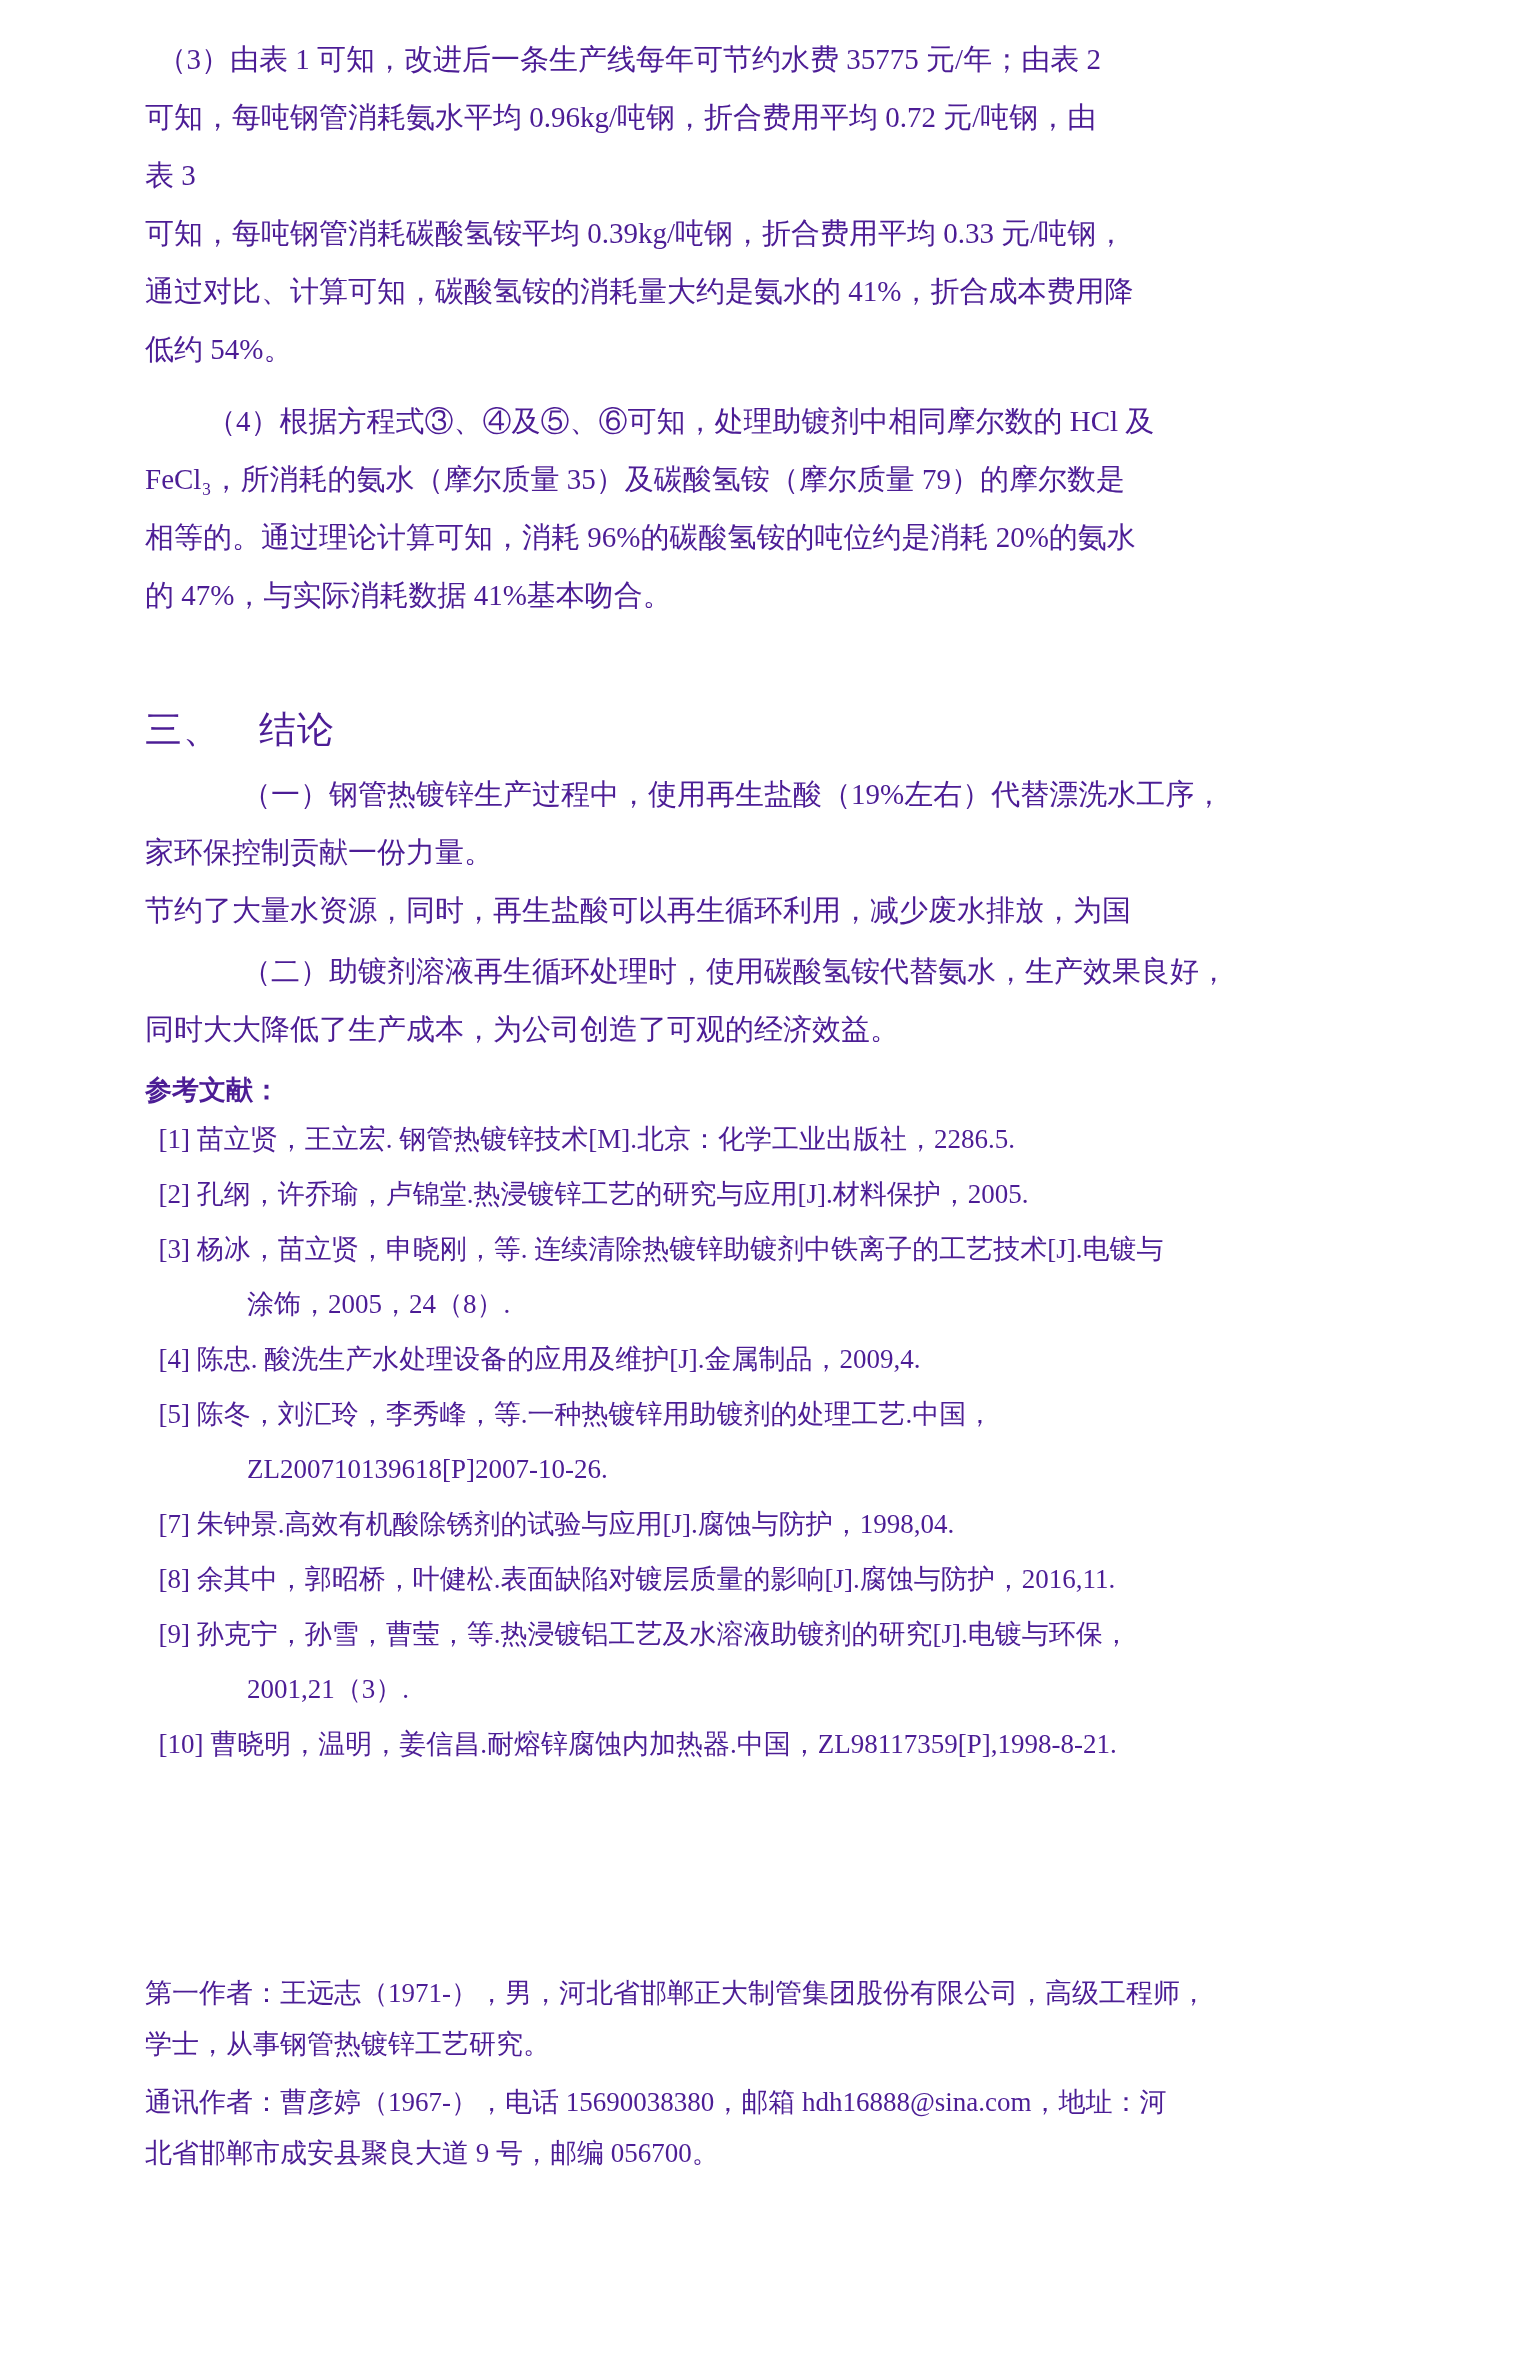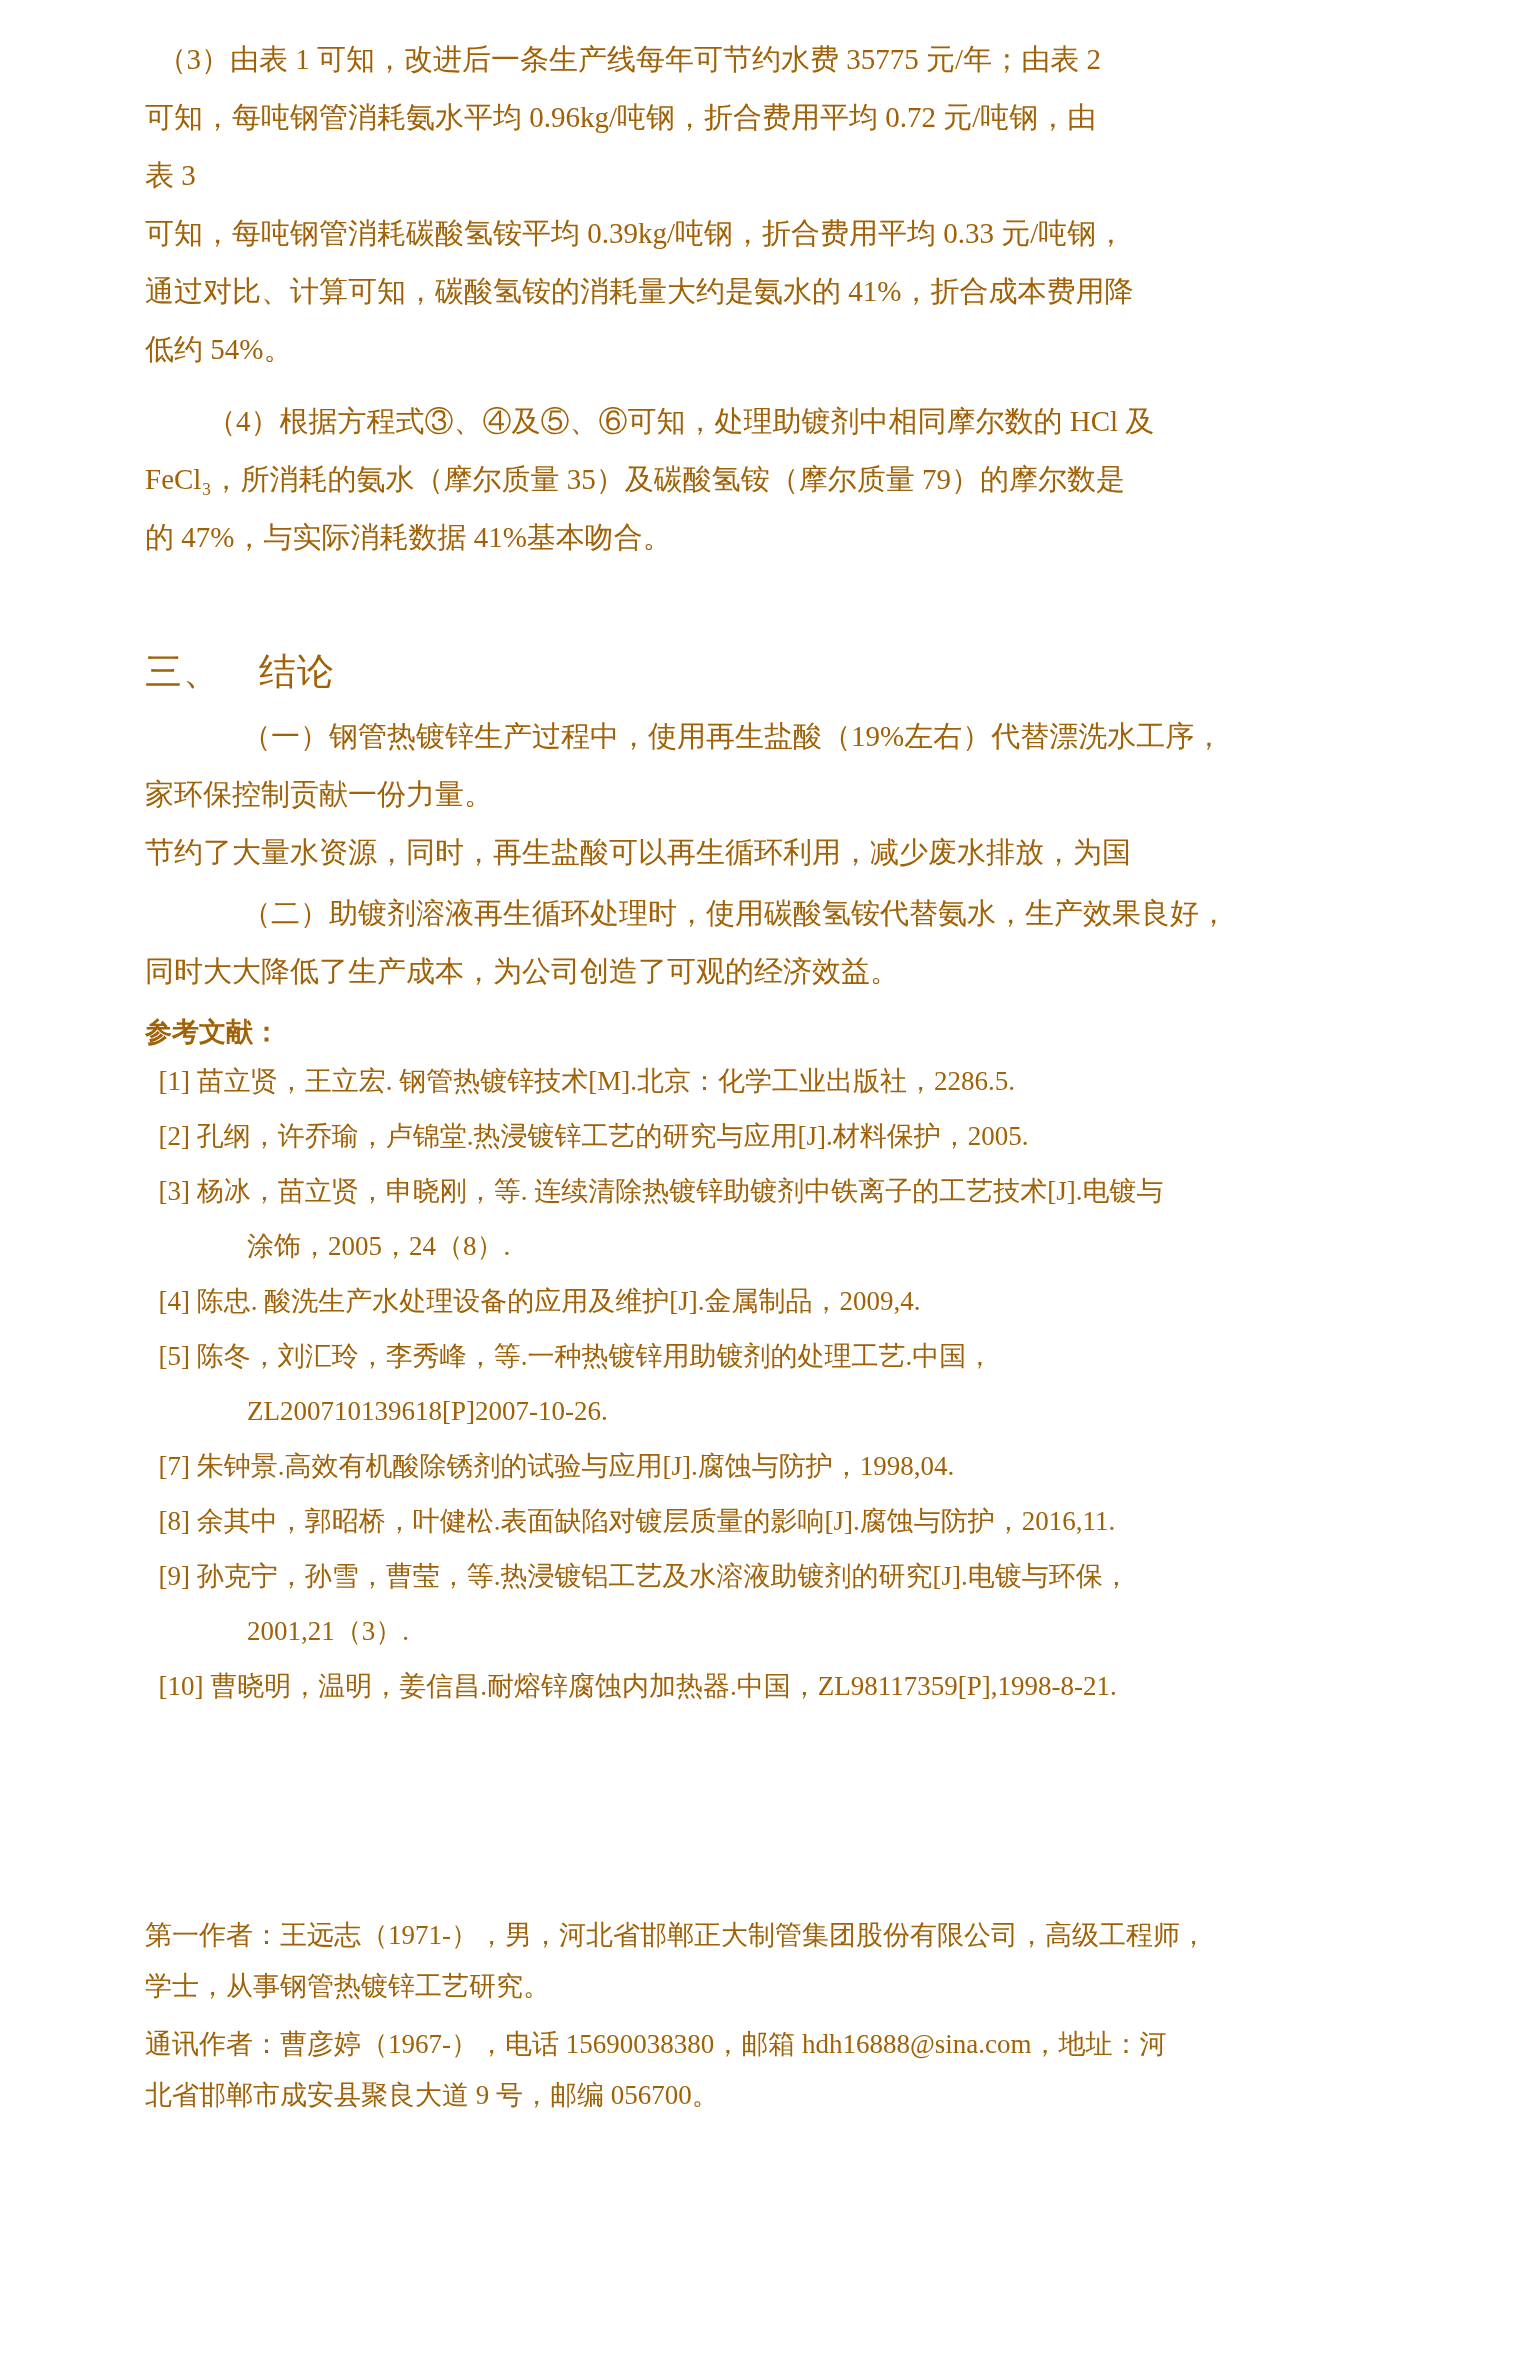--- a/index.html
+++ b/index.html
@@ -5,21 +5,21 @@
   html, body {
     margin: 0;
     padding: 0;
     background: #ffffff;
   }
   .page {
     position: relative;
     width: 1533px;
     height: 2375px;
     background: #ffffff;
-    color: #a16207;
+    color: #4c1d95;
     font-family: "Liberation Serif", "DejaVu Serif", serif;
     overflow: hidden;
   }
   .content {
     padding: 30px 145px 0 145px;
     box-sizing: border-box;
   }
   
   .ln {
     font-size: 29px;
@@ -74,20 +74,21 @@
       <div class="ln">可知，每吨钢管消耗氨水平均 0.96kg/吨钢，折合费用平均 0.72 元/吨钢，由</div>
       <div class="ln">表 3</div>
       <div class="ln">可知，每吨钢管消耗碳酸氢铵平均 0.39kg/吨钢，折合费用平均 0.33 元/吨钢，</div>
       <div class="ln">通过对比、计算可知，碳酸氢铵的消耗量大约是氨水的 41%，折合成本费用降</div>
       <div class="ln">低约 54%。</div>
     </div>
 
     <div class="par4">
       <div class="ln ind-m">（4）根据方程式③、④及⑤、⑥可知，处理助镀剂中相同摩尔数的 HCl 及</div>
       <div class="ln">FeCl₃，所消耗的氨水（摩尔质量 35）及碳酸氢铵（摩尔质量 79）的摩尔数是</div>
+      <div class="ln">相等的。通过理论计算可知，消耗 96%的碳酸氢铵的吨位约是消耗 20%的氨水</div>
       <div class="ln">的 47%，与实际消耗数据 41%基本吻合。</div>
     </div>
 
     <div class="conclusion-heading">三、　结论</div>
 
     <div>
       <div class="ln ind-l">（一）钢管热镀锌生产过程中，使用再生盐酸（19%左右）代替漂洗水工序，</div>
       <div class="ln">家环保控制贡献一份力量。</div>
       <div class="ln">节约了大量水资源，同时，再生盐酸可以再生循环利用，减少废水排放，为国</div>
     </div>

